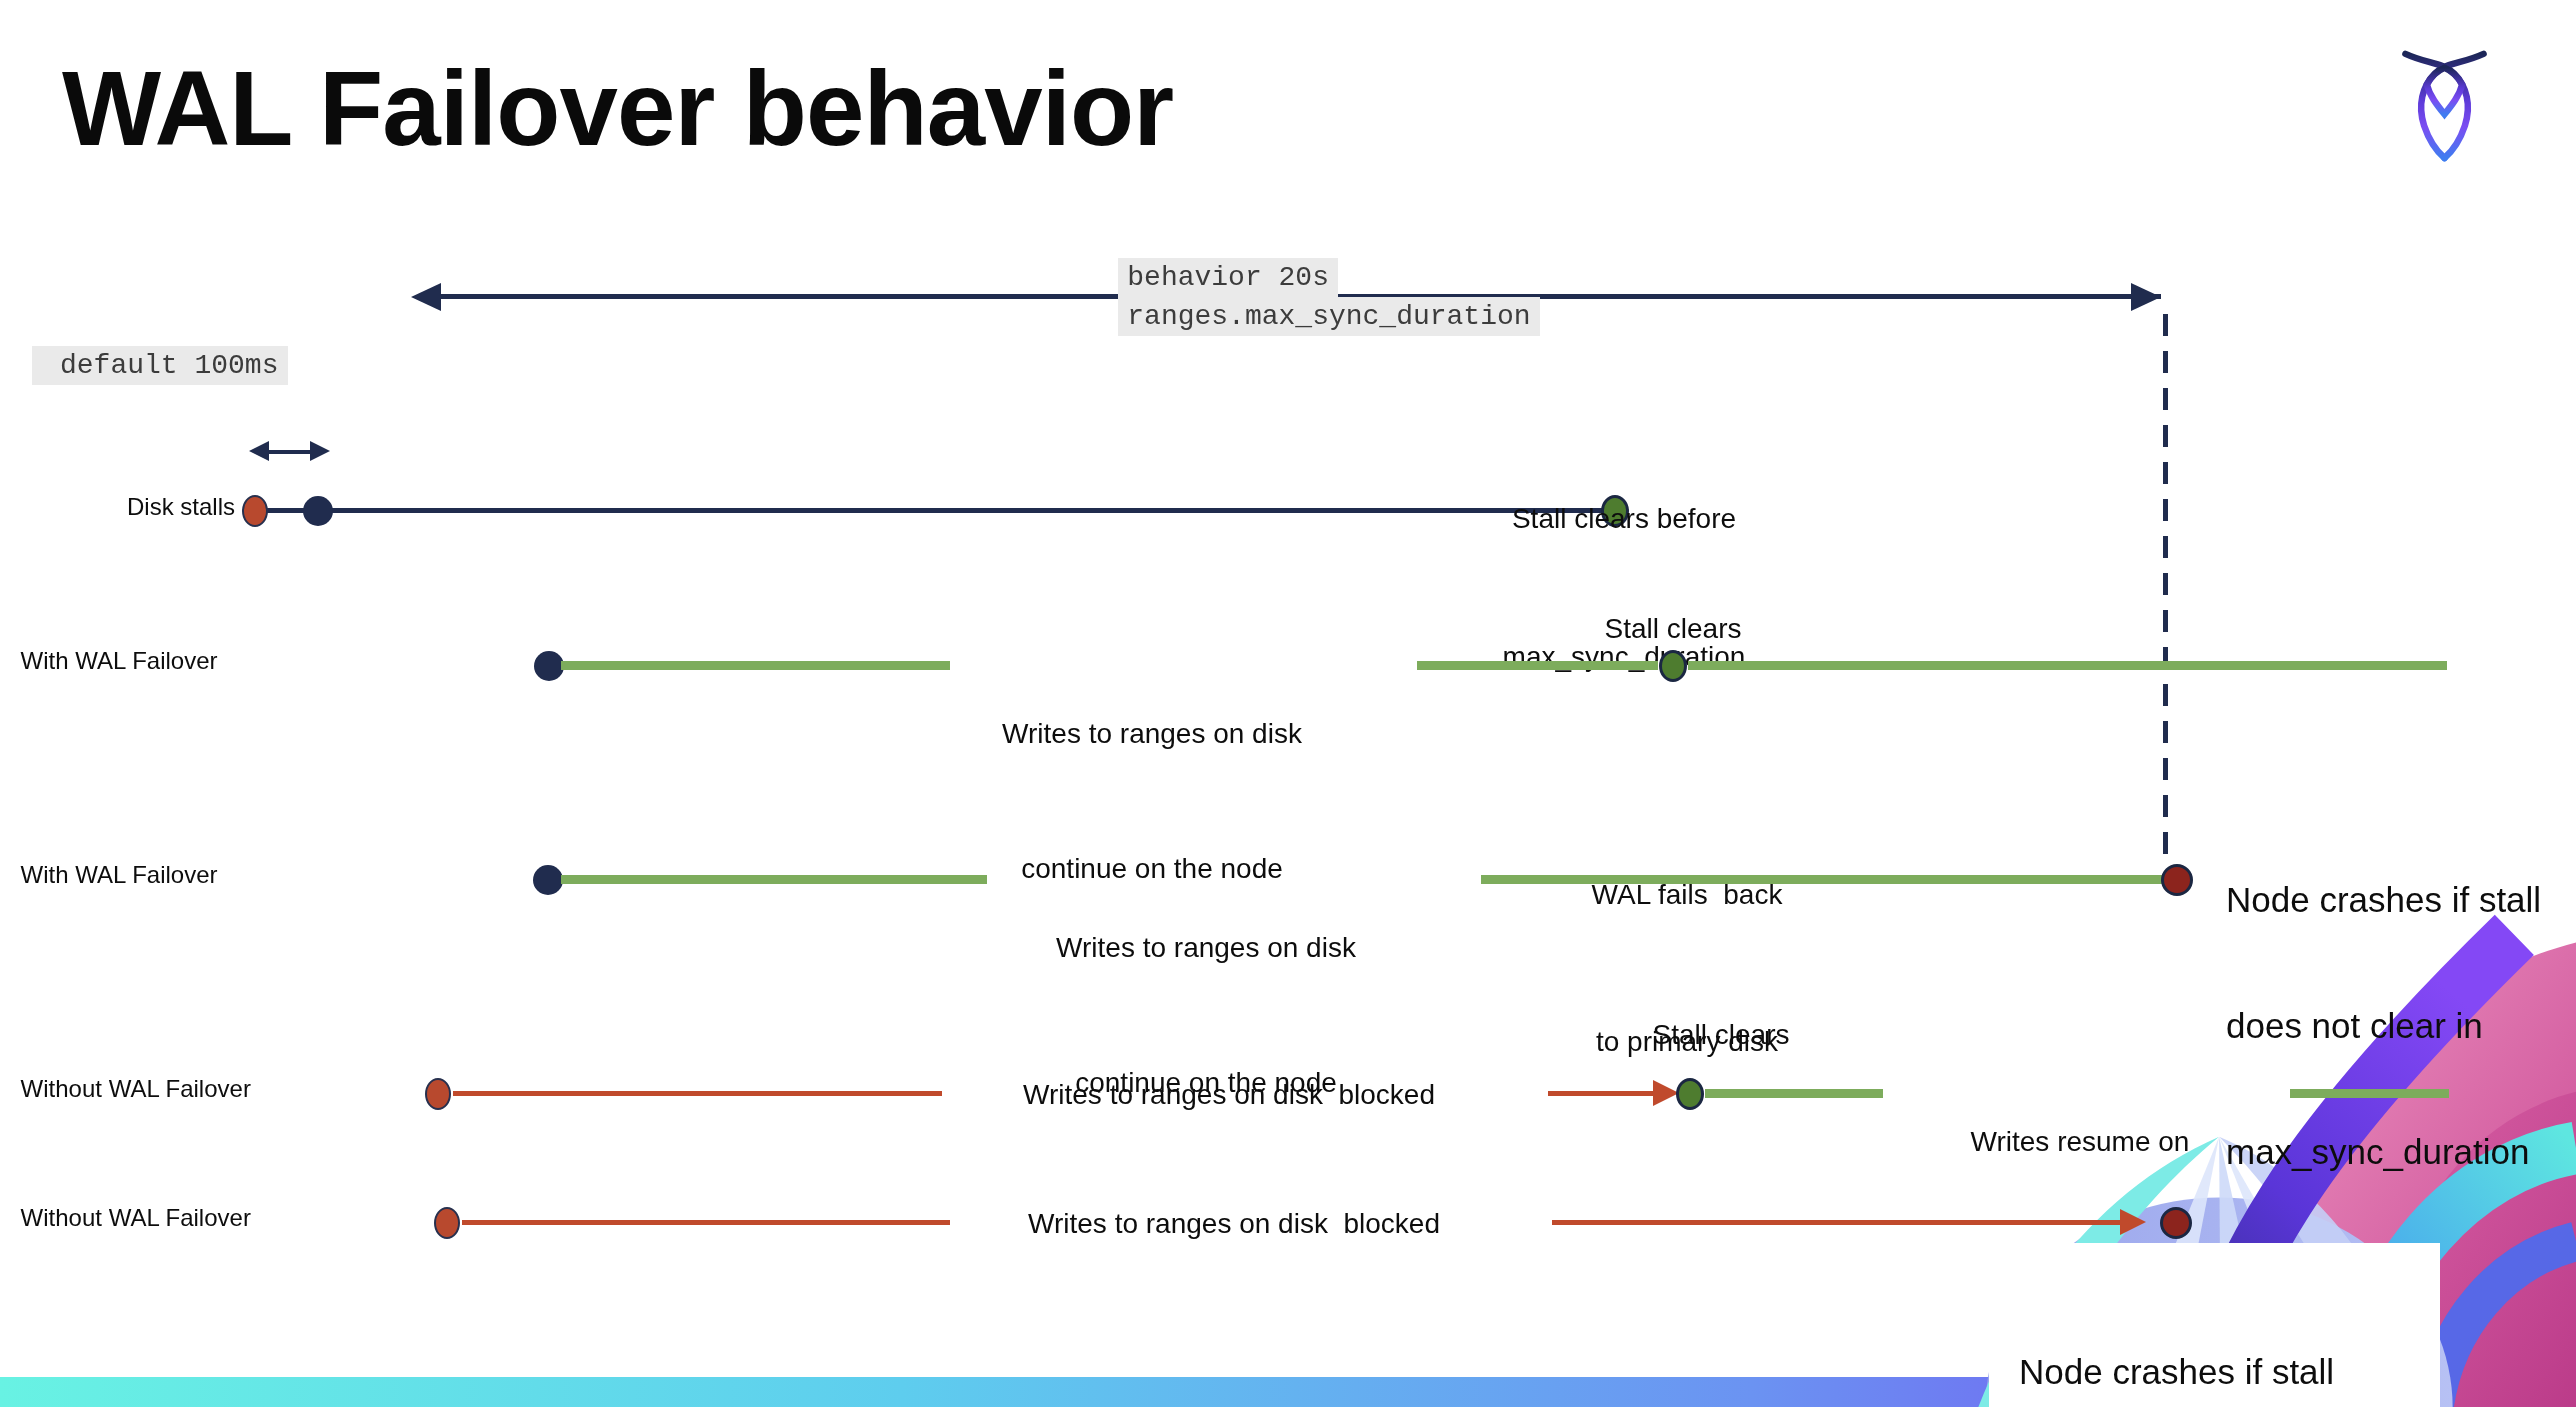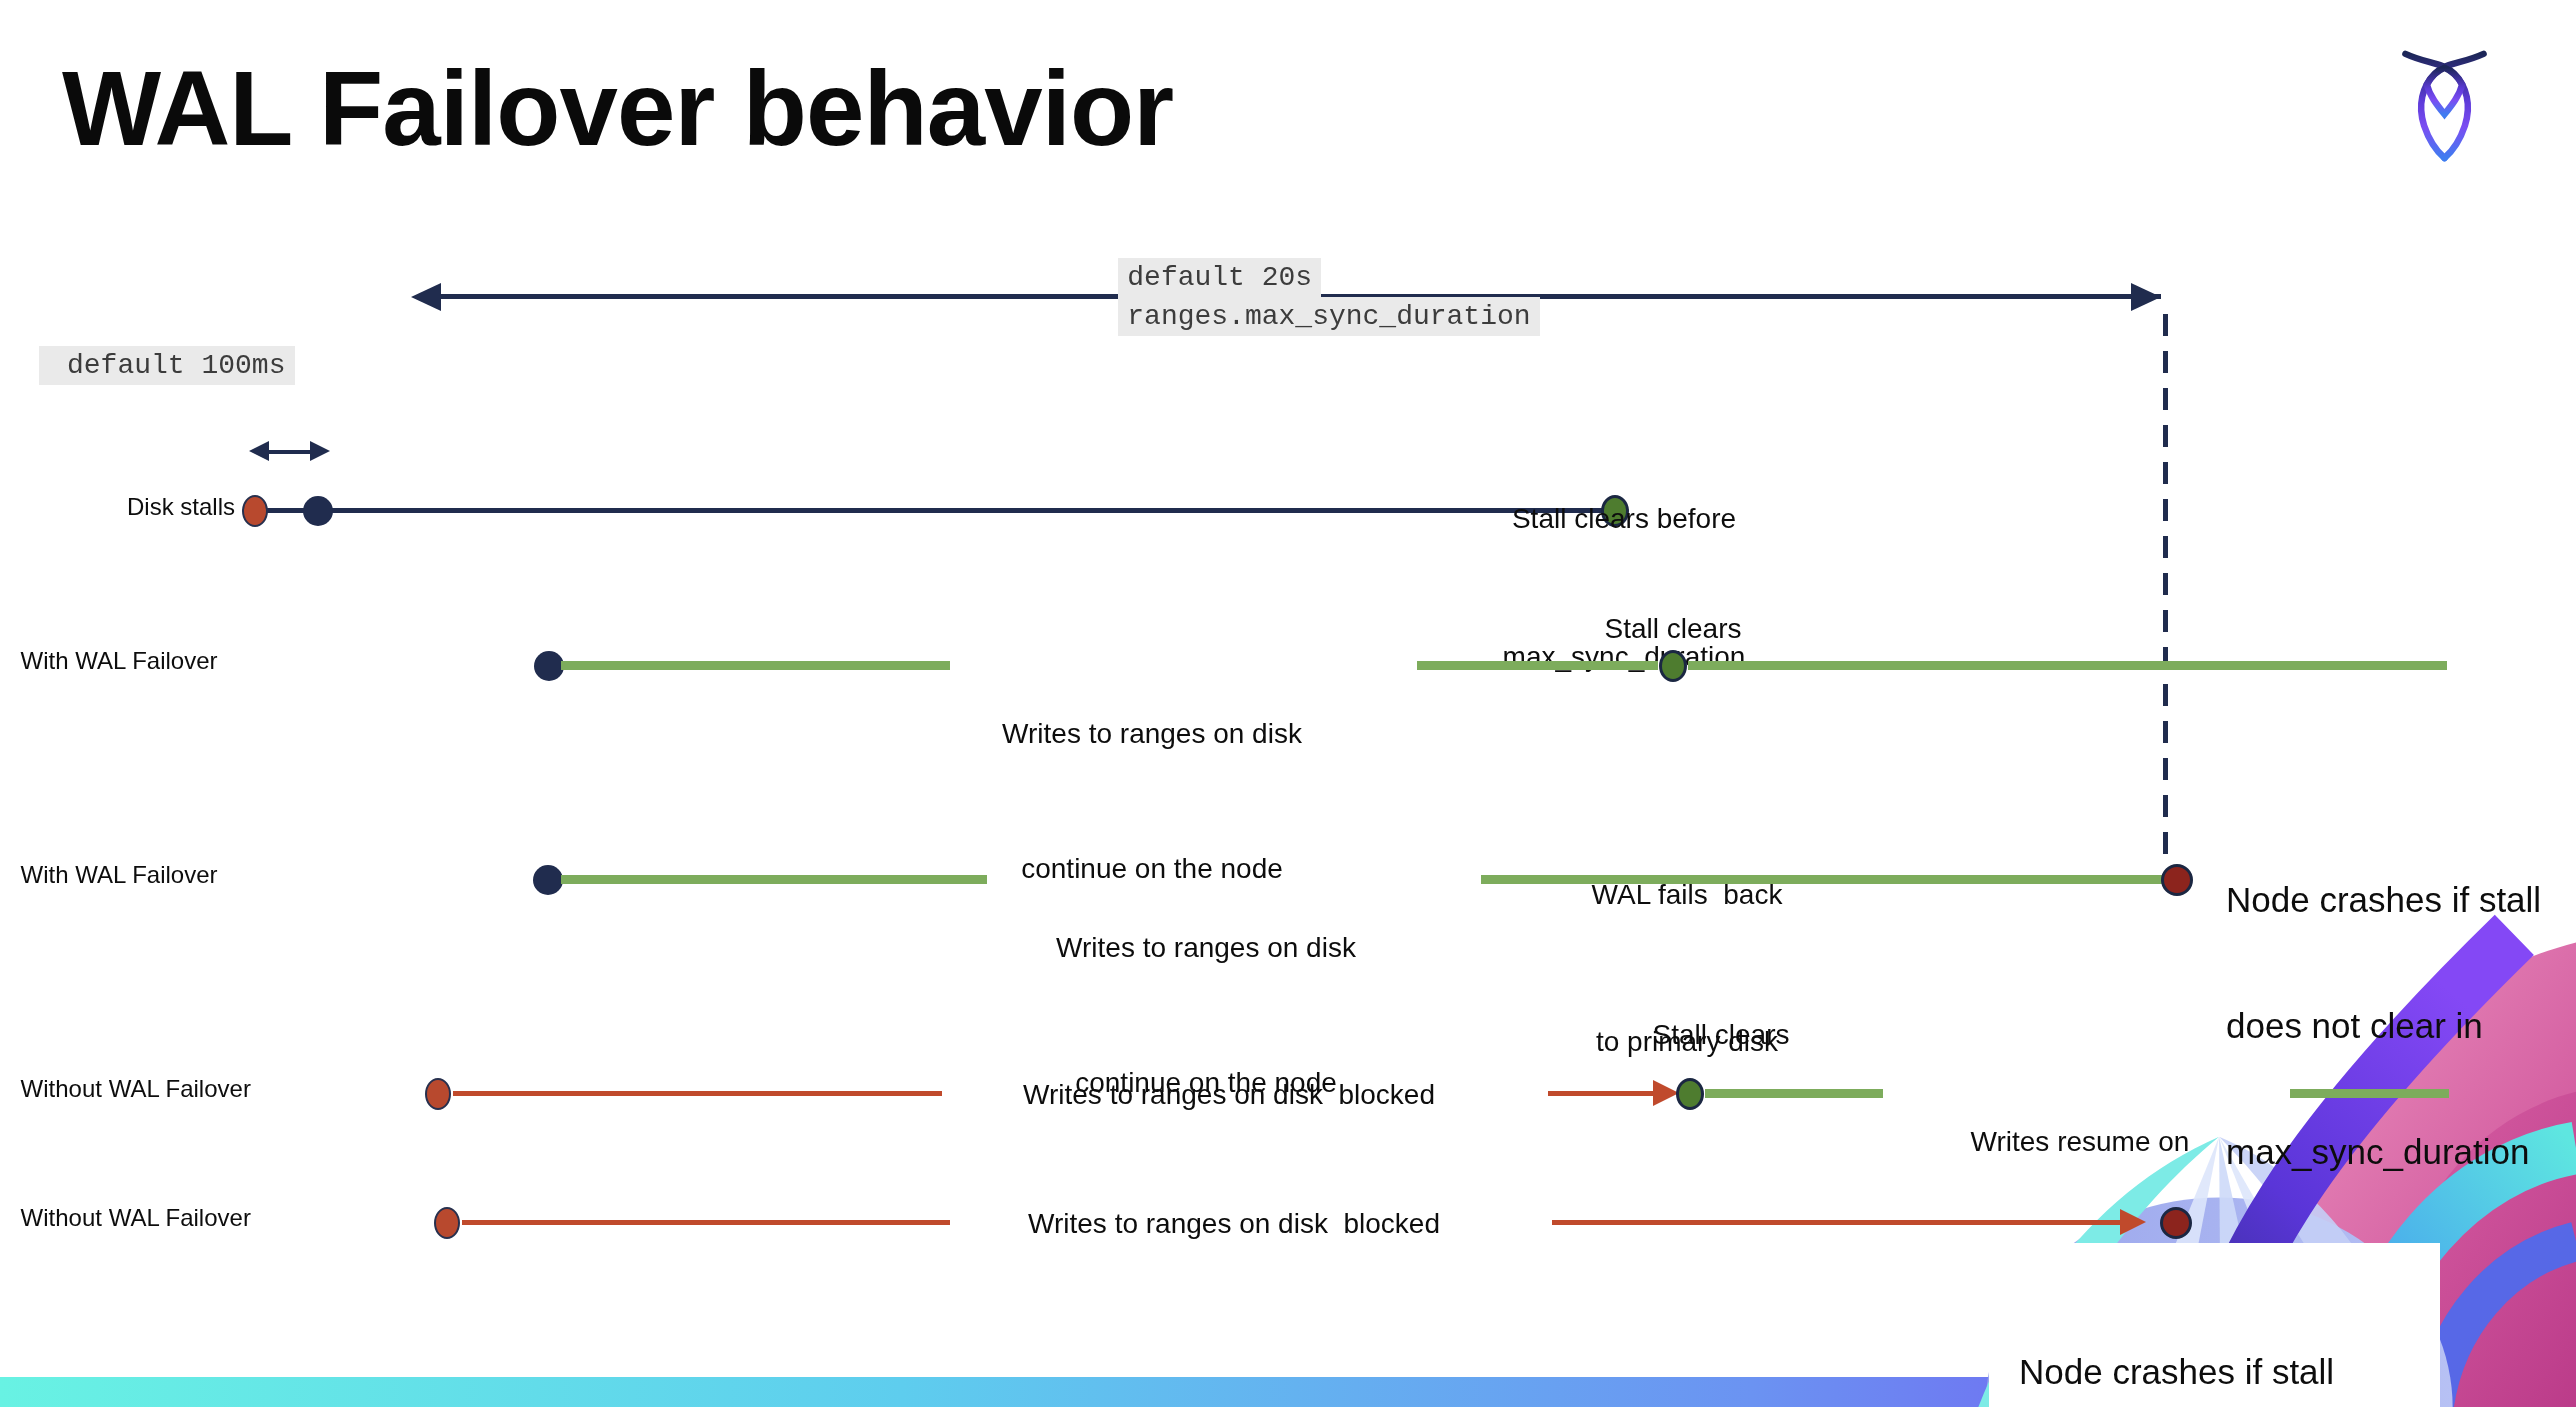--- a/index.html
+++ b/index.html
@@ -98,24 +98,24 @@
       <path d="M50,72 C42,62 34,52 31,40 C36,30 43,25 50,22 C57,25 64,30 69,40 C66,52 58,62 50,72 Z"></path>
     </g>
   </svg>
 
   <div class="hline navy-line layer3" style="left:437px;top:294px;width:1724px;"></div>
   <div class="tri tri-left layer3" style="left:411px;top:283px;"></div>
   <div class="tri tri-right layer3" style="left:2131px;top:283px;"></div>
 
   <div class="dashed-v layer3" style="left:2163px;top:314px;height:553px;"></div>
 
-  <div class="abs mono layer3" style="left:1118px;top:258px;">default 20s</div>
+  <div class="abs mono layer3" style="left:1118px;top:258px;">behavior 20s</div>
   <div class="abs mono layer3" style="left:1118px;top:297px;">ranges.max_sync_duration</div>
 
-  <div class="abs mono layer3" style="left:39px;top:346px;padding-left:28px;">default 100ms</div>
+  <div class="abs mono layer3" style="left:32px;top:346px;padding-left:28px;">default 100ms</div>
 
   <div class="hline navy-line layer3" style="left:265px;top:450px;width:47px;height:3.7px;"></div>
   <div class="tri tri-left-sm layer3" style="left:249px;top:441px;"></div>
   <div class="tri tri-right-sm layer3" style="left:310px;top:441px;"></div>
 
   <div class="abs rlabel layer3" style="left:37px;top:493px;width:198px;text-align:right;">Disk stalls</div>
   <div class="hline navy-line layer3" style="left:255px;top:508px;width:1360px;"></div>
   <div class="dot dot-red layer3" style="left:242px;top:495px;width:26px;height:32px;"></div>
   <div class="dot dot-navy layer3" style="left:303px;top:496px;width:30px;height:30px;"></div>
   <div class="dot dot-green layer3" style="left:1601px;top:495px;width:28px;height:32px;"></div>

